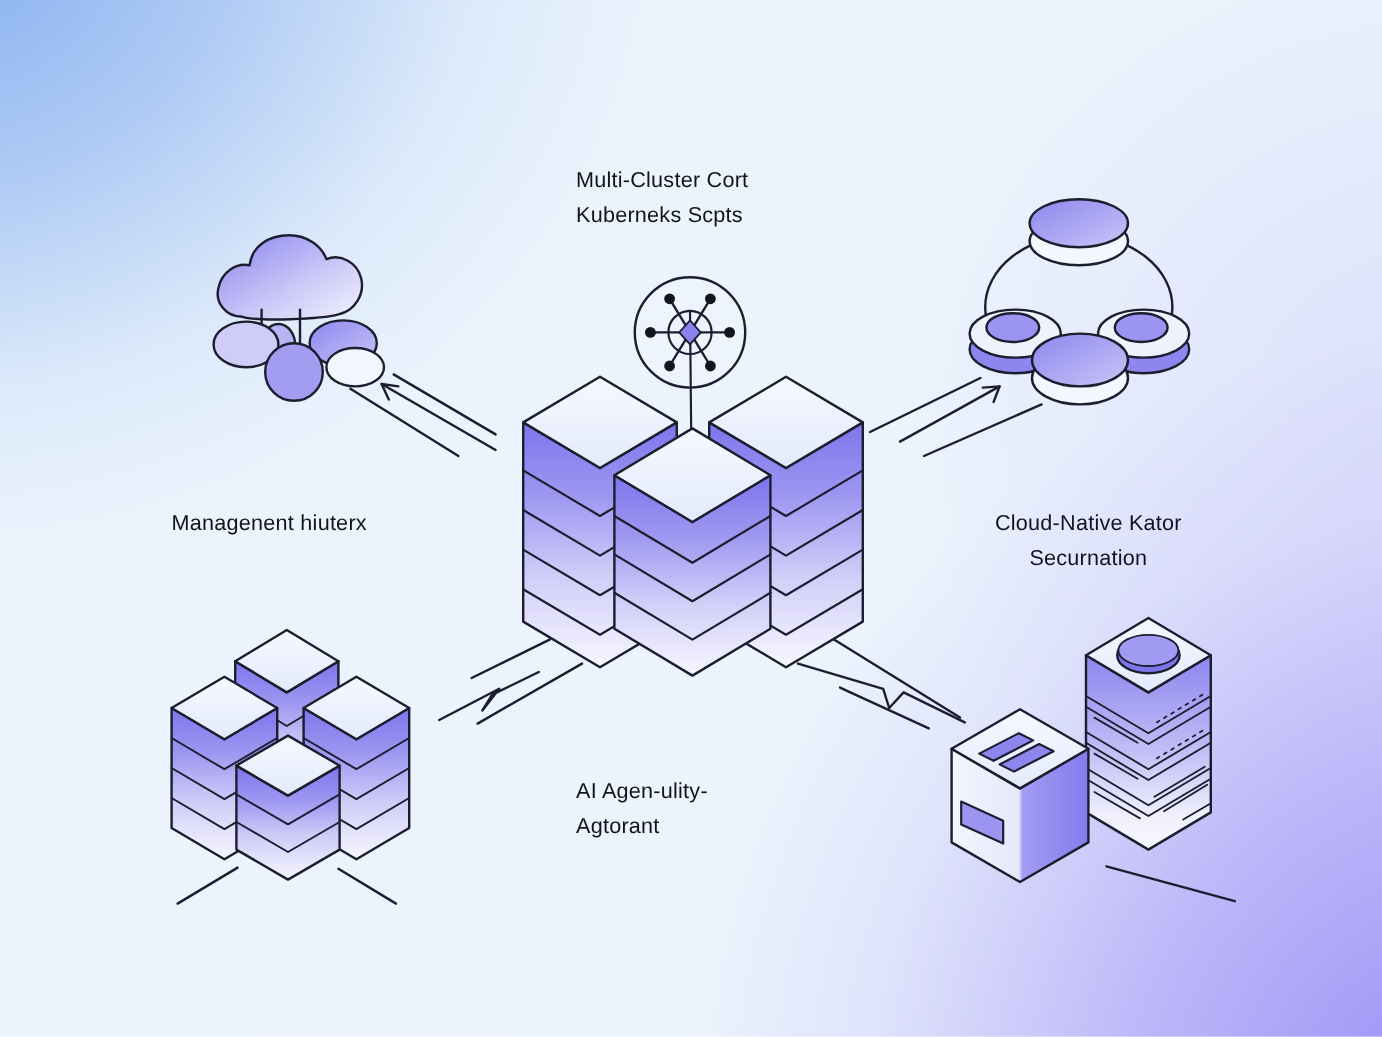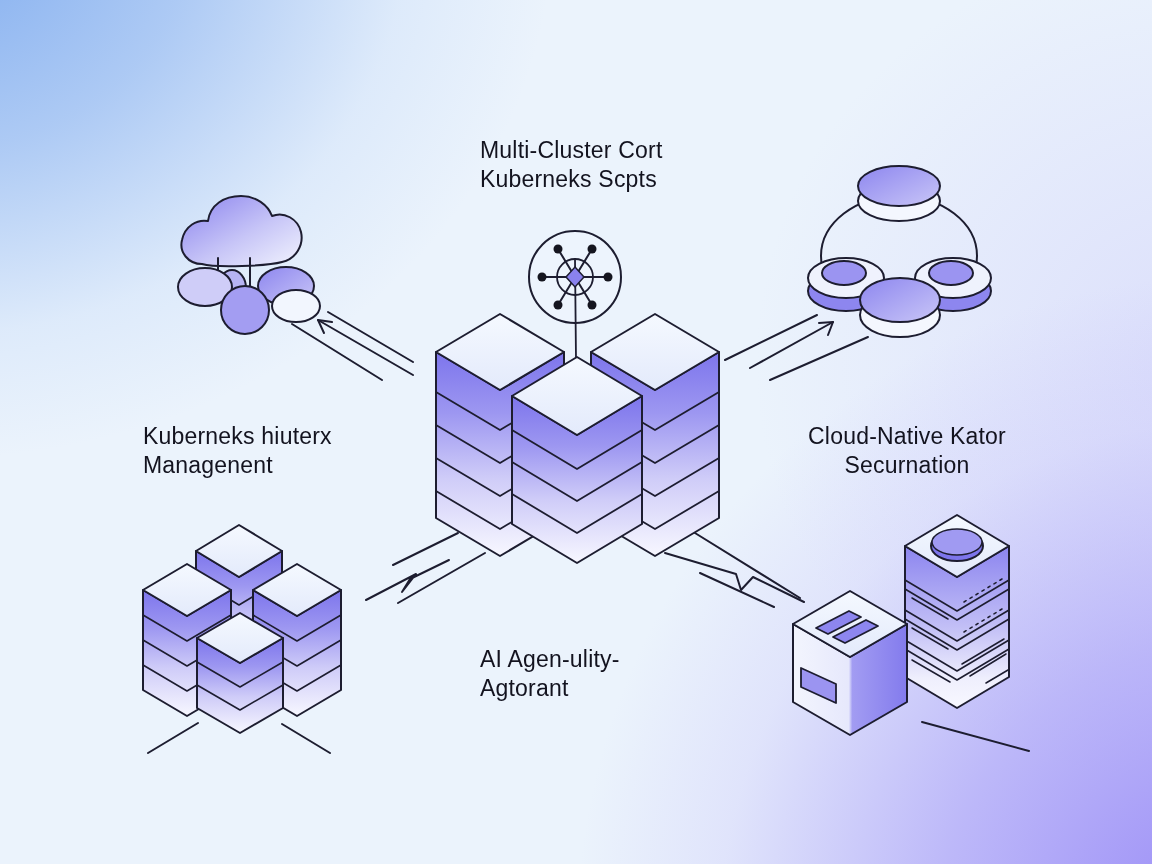--- a/index.html
+++ b/index.html
@@ -6,21 +6,21 @@
   .canvas{
     position:relative;width:1152px;height:864px;overflow:hidden;
     background:
       radial-gradient(75% 85% at -6% -8%, rgba(122,168,238,0.95) 0%, rgba(122,168,238,0.55) 30%, rgba(160,195,245,0.18) 55%, rgba(160,195,245,0) 72%),
       radial-gradient(70% 95% at 106% 108%, rgba(148,132,246,0.95) 0%, rgba(158,145,247,0.60) 35%, rgba(190,182,250,0.25) 62%, rgba(190,182,250,0) 80%),
       radial-gradient(55% 70% at 104% 42%, rgba(196,192,250,0.40) 0%, rgba(196,192,250,0) 70%),
       linear-gradient(#ebf3fc,#ebf3fc);
     font-family:"Liberation Sans", sans-serif;
   }
   .label{
-    position:absolute;color:#13131f;font-size:23px;line-height:29px;
+    position:absolute;color:#13131f;font-size:18px;line-height:29px;
     letter-spacing:0.2px;white-space:nowrap;font-weight:400;
   }
   .label-right{text-align:center;width:250px;}
   svg{position:absolute;left:0;top:0;}
 </style>
 </head>
 <body>
 
 <div class="canvas">
 
@@ -260,22 +260,21 @@
     <line x1="922" y1="722" x2="1029" y2="751"></line>
   </g>
 </svg>
 
   <div class="label" style="left:480px;top:136px;">
     <div>Multi-Cluster Cort</div>
     <div>Kuberneks Scpts</div>
   </div>
 
   <div class="label" style="left:143px;top:422px;">
-    <div>Kuberneks hiuterx</div>
-    <div>Managenent</div>
+    <div>Managenent hiuterx</div>
   </div>
 
   <div class="label" style="left:480px;top:645px;">
     <div>AI Agen-ulity-</div>
     <div>Agtorant</div>
   </div>
 
   <div class="label label-right" style="left:782px;top:422px;">
     <div>Cloud-Native Kator</div>
     <div>Securnation</div>

